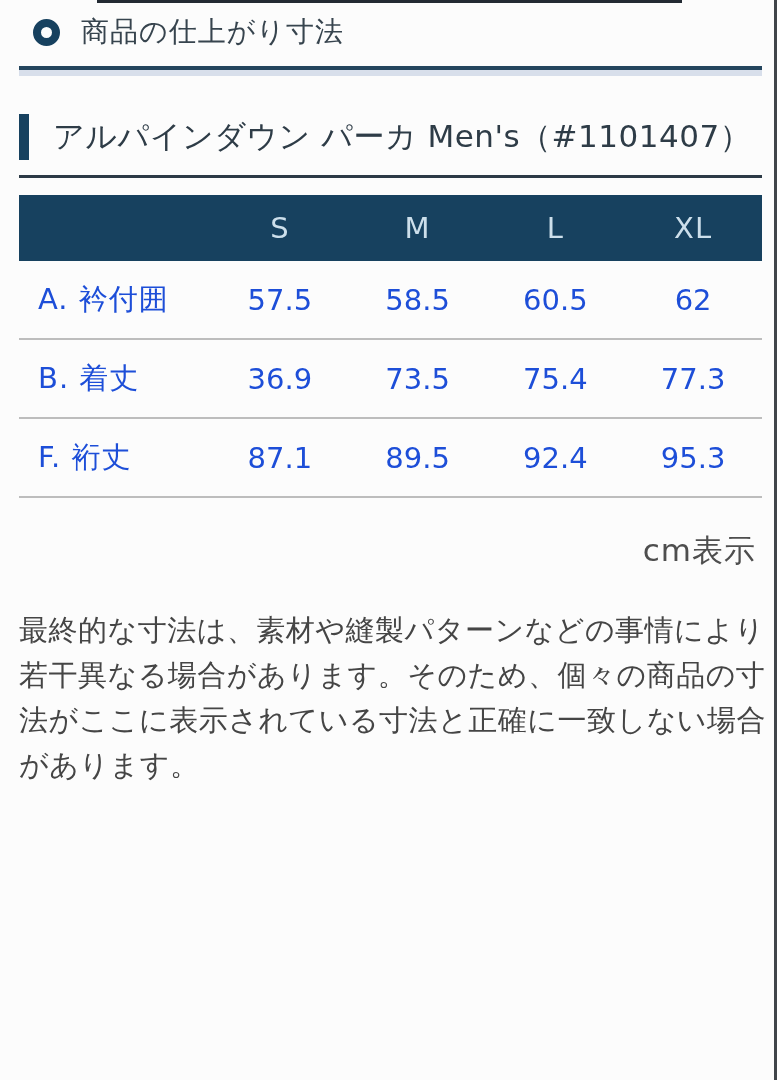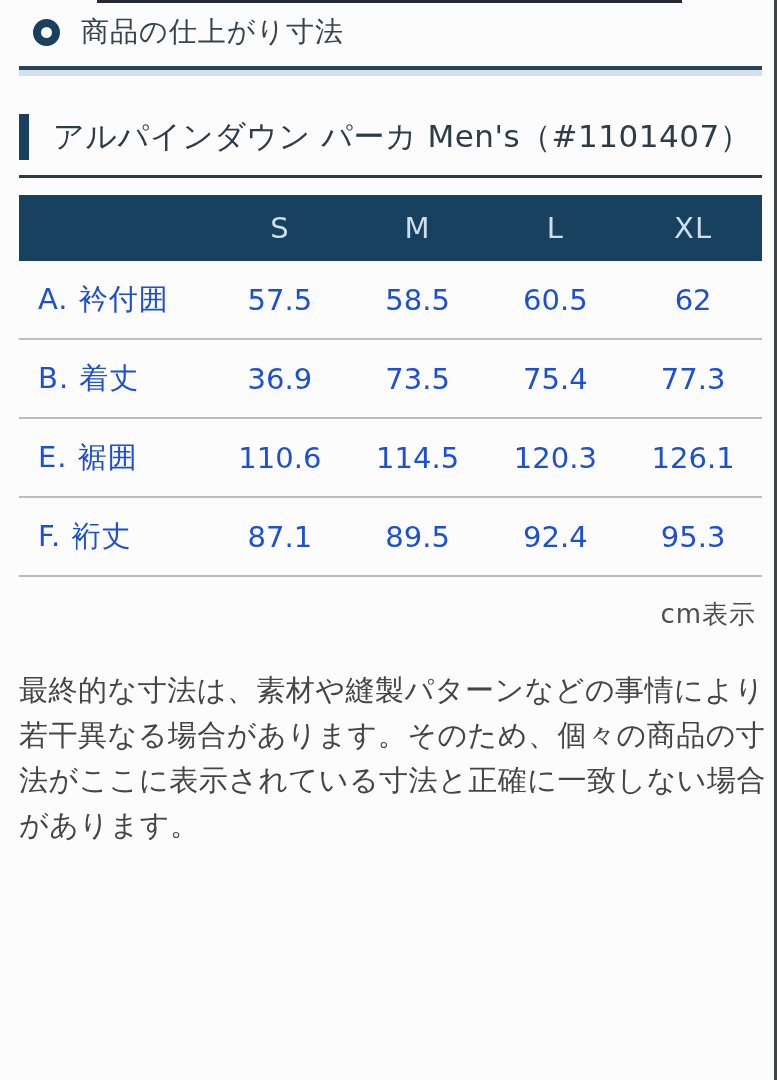--- a/index.html
+++ b/index.html
@@ -107,24 +107,24 @@
     color: #1d4ed8;
     background: transparent;
   }
   .size-table tbody td.label {
     text-align: left;
     padding-left: 19px;
     letter-spacing: 1px;
   }
 
   .unit-note {
-    margin: 20px 0 0 19px;
+    margin: 32px 0 0 19px;
     width: 737px;
     text-align: right;
-    font-size: 26px;
+    font-size: 31px;
     color: #4e4e4e;
     letter-spacing: 1px;
   }
 
   .disclaimer {
     margin: 36px 0 0 19px;
     width: 747px;
     font-size: 29px;
     line-height: 45px;
     color: #454545;
@@ -182,27 +182,20 @@
       <td>62</td>
     </tr>
     <tr>
       <td class="label">B. 着丈</td>
       <td>36.9</td>
       <td>73.5</td>
       <td>75.4</td>
       <td>77.3</td>
     </tr>
     <tr>
-      <td class="label">E. 裾囲</td>
-      <td>110.6</td>
-      <td>114.5</td>
-      <td>120.3</td>
-      <td>126.1</td>
-    </tr>
-    <tr>
       <td class="label">F. 裄丈</td>
       <td>87.1</td>
       <td>89.5</td>
       <td>92.4</td>
       <td>95.3</td>
     </tr>
   </tbody>
 </table>
 
 <div class="unit-note">cm表示</div>

